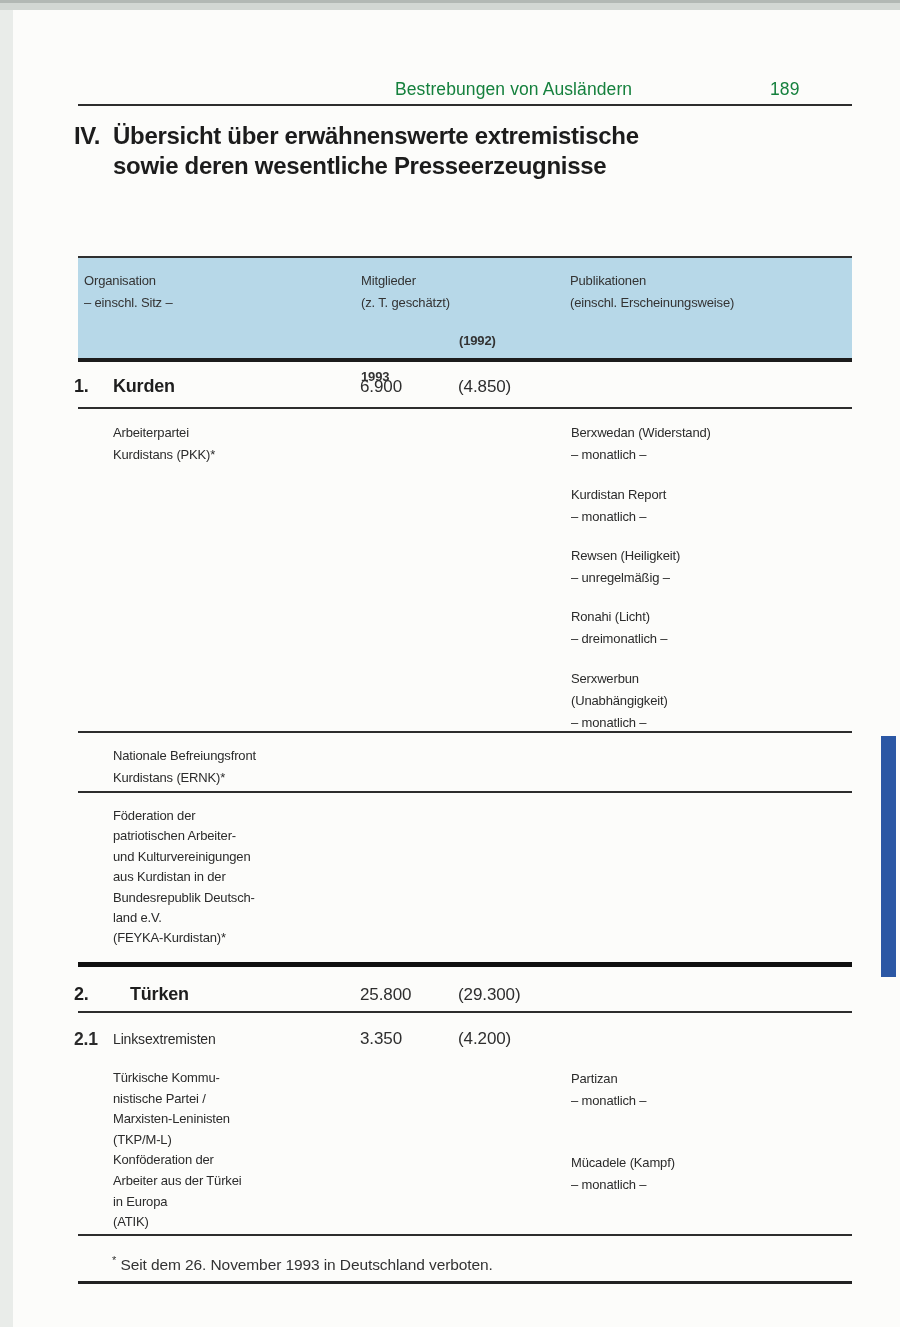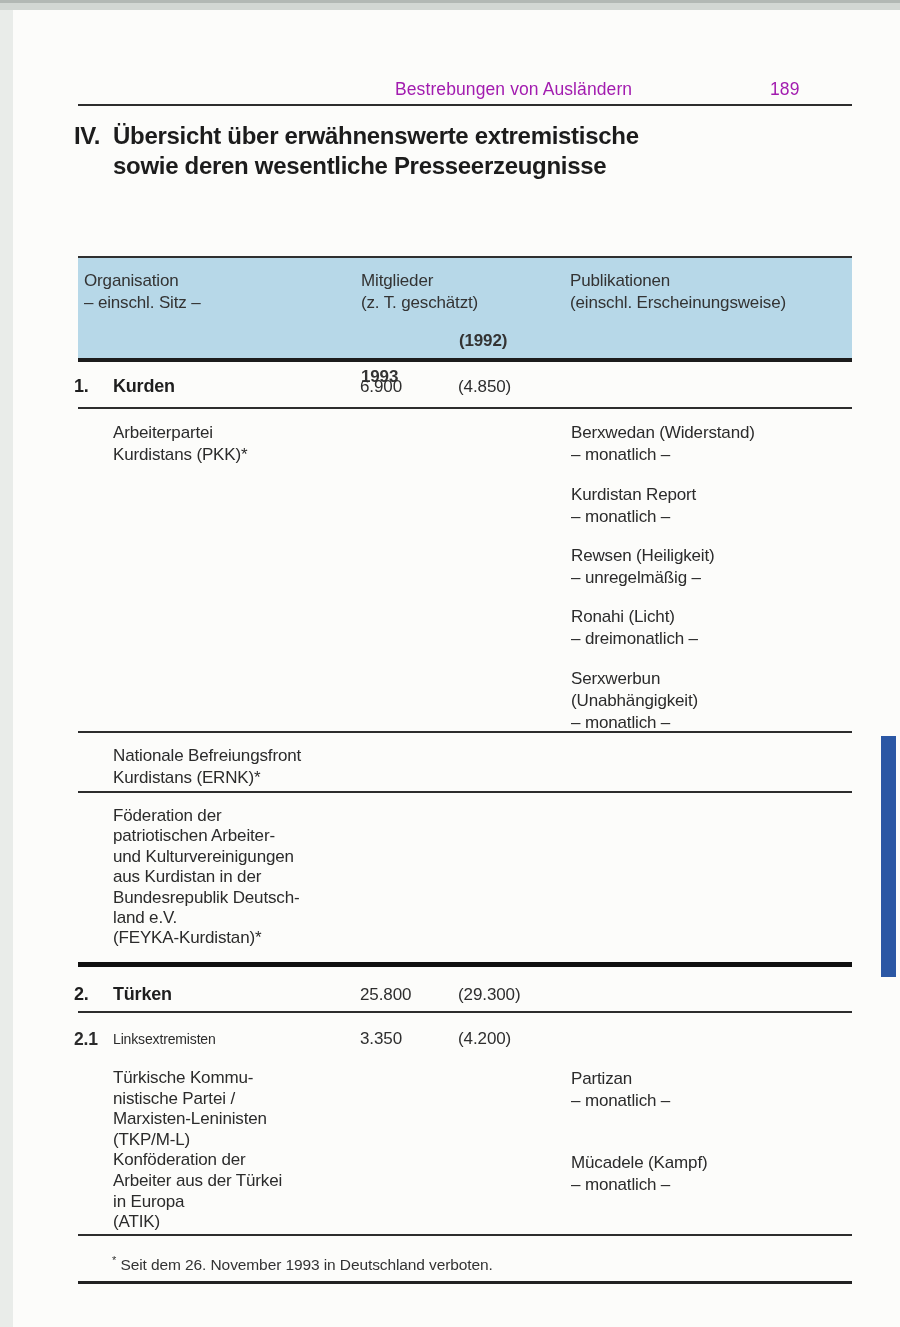--- a/index.html
+++ b/index.html
@@ -21,23 +21,23 @@
   .abs{position:absolute;}
   
   .scan-top{left:0;top:0;width:900px;height:10px;background:#d2d7d3;border-top:3px solid #b2b8b4;}
   .scan-left{left:0;top:10px;width:13px;height:1317px;background:#e9ece9;}
   .sidebar-bar{left:881px;top:736px;width:15px;height:241px;background:var(--sidebar-blue);}
   
   .rule{left:78px;width:774px;height:2px;background:var(--rule-dark);}
   .rule-med{height:3px;background:#222;}
   .rule-thick{height:5px;background:#101010;}
   
-  .t{font-size:17px;line-height:22px;letter-spacing:-0.15px;color:var(--text);}
+  .t{font-size:13px;line-height:22px;letter-spacing:-0.15px;color:var(--text);}
   .t-sm{font-size:15.5px;line-height:20px;letter-spacing:-0.1px;color:#333;}
-  .hdr{font-size:17.5px;letter-spacing:0.1px;color:#a21caf;}
+  .hdr{font-size:17.5px;letter-spacing:0.1px;color:#15803d;}
   .bold{font-weight:700;}
   .title{font-size:24px;line-height:30px;font-weight:700;letter-spacing:-0.3px;color:#1c1c1c;}
   .row-label{font-size:18px;font-weight:700;letter-spacing:-0.2px;color:#1e1e1e;}
   .val{font-size:17px;letter-spacing:-0.1px;color:#2e2e2e;}
   
   .band{left:78px;top:256px;width:774px;height:106px;background:var(--band-blue);
         border-top:2px solid #2f2f2f;border-bottom:4px solid #1c1c1c;}
   .band .abs{color:#333;}
   .fn-marker{vertical-align:super;font-size:11px;letter-spacing:0;}
   .pub{left:571px;}
@@ -121,21 +121,21 @@
   <div>patriotischen Arbeiter-</div>
   <div>und Kulturvereinigungen</div>
   <div>aus Kurdistan in der</div>
   <div>Bundesrepublik Deutsch-</div>
   <div>land e.V.</div>
   <div>(FEYKA-Kurdistan)*</div>
 </div>
 <div class="abs rule rule-thick" style="top:962px;"></div>
 
 <div class="abs row-label" style="left:74px;top:984px;">2.</div>
-<div class="abs row-label" style="left:113px;top:984px;">Türken</div>
+<div class="abs row-label" style="left:130px;top:984px;">Türken</div>
 <div class="abs val" style="left:360px;top:985px;text-align:center;">25.800</div>
 <div class="abs val" style="left:458px;top:985px;">(29.300)</div>
 <div class="abs rule" style="top:1011px;"></div>
 
 <div class="abs t bold" style="left:74px;top:1028px;font-size:17.5px;">2.1</div>
 <div class="abs t" style="left:113px;top:1028px;font-size:14px;">Linksextremisten</div>
 <div class="abs val" style="left:360px;top:1029px;">3.350</div>
 <div class="abs val" style="left:458px;top:1029px;">(4.200)</div>
 
 <div class="abs org t" style="top:1068px;line-height:20.6px;">

